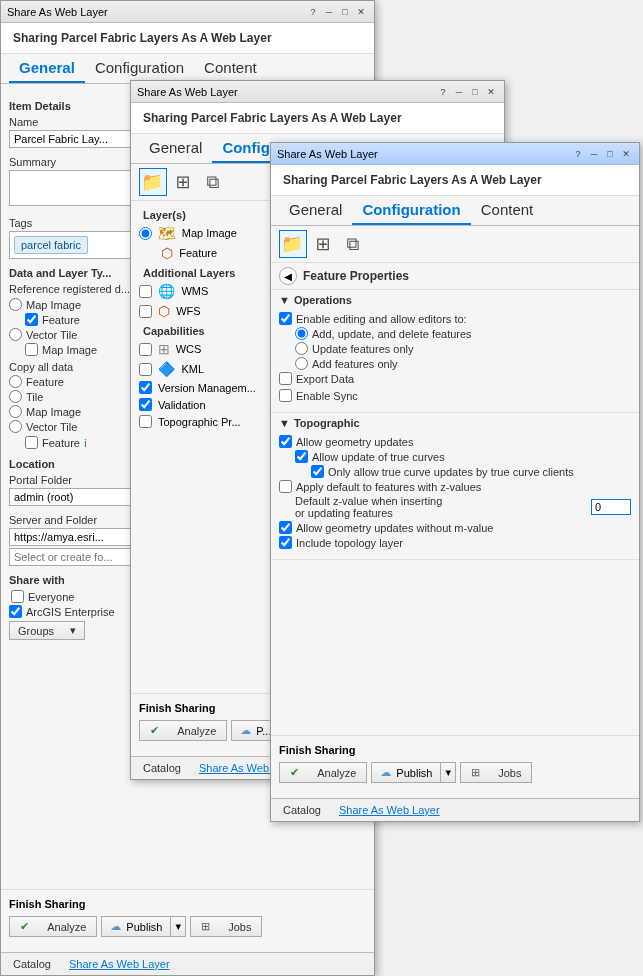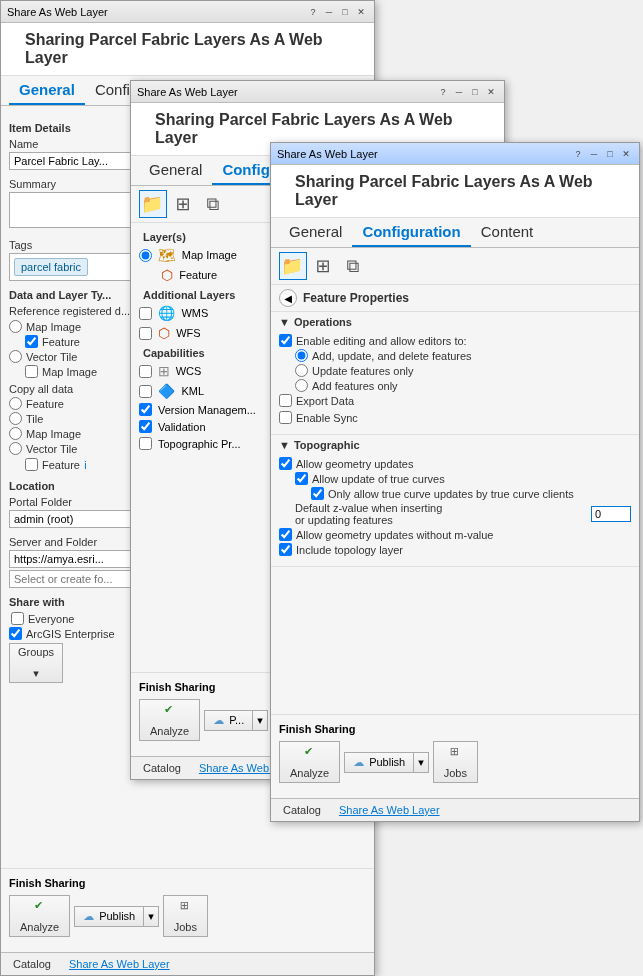--- a/index.html
+++ b/index.html
@@ -39,22 +39,22 @@
       justify-content: center;
       cursor: pointer;
       color: #444;
       border: none;
       background: none;
     }
 
     
     .window-subtitle {
       background: #fff;
-      padding: 8px 24px;
-      font-size: 16px;
+      padding: 8px 12px;
+      font-size: 12px;
       font-weight: bold;
       color: #333;
       border-bottom: 1px solid #ddd;
     }
 
     
     .tab-bar {
       display: flex;
       background: #f5f5f5;
       border-bottom: 1px solid #bbb;
@@ -124,28 +124,27 @@
       margin-bottom: 6px;
     }
     .btn-row {
       display: flex;
       gap: 4px;
       align-items: center;
     }
     .btn {
       display: flex;
       align-items: center;
-      gap: 9px;
+      gap: 16px;
       padding: 3px 10px;
       font-size: 11px;
       border: 1px solid #aaa;
       background: linear-gradient(to bottom, #f8f8f8, #e8e8e8);
       cursor: pointer;
       color: #333;
-      flex-direction: column;
     }
     .btn-publish {
       display: flex;
       align-items: center;
       gap: 0;
     }
     .btn-publish-main {
       padding: 3px 8px;
       font-size: 11px;
       border: 1px solid #aaa;
@@ -596,20 +595,24 @@
           <label>Allow geometry updates</label>
         </div>
         <div class="check-group indent1">
           <input type="checkbox" checked="" style="">
           <label>Allow update of true curves</label>
         </div>
         <div class="check-group indent2">
           <input type="checkbox" checked="" style="">
           <label>Only allow true curve updates by true curve clients</label>
         </div>
+        <div class="check-group">
+          <input type="checkbox" style="">
+          <label>Apply default to features with z-values</label>
+        </div>
         <div class="z-value-row">
           <div style="flex:1;">
             <div style="font-size:11px; color:#333;">Default z-value when inserting</div>
             <div style="font-size:11px; color:#333;">or updating features</div>
           </div>
           <input class="z-value-input" type="text" value="0" style="">
         </div>
         <div class="check-group">
           <input type="checkbox" checked="" style="">
           <label>Allow geometry updates without m-value</label>

